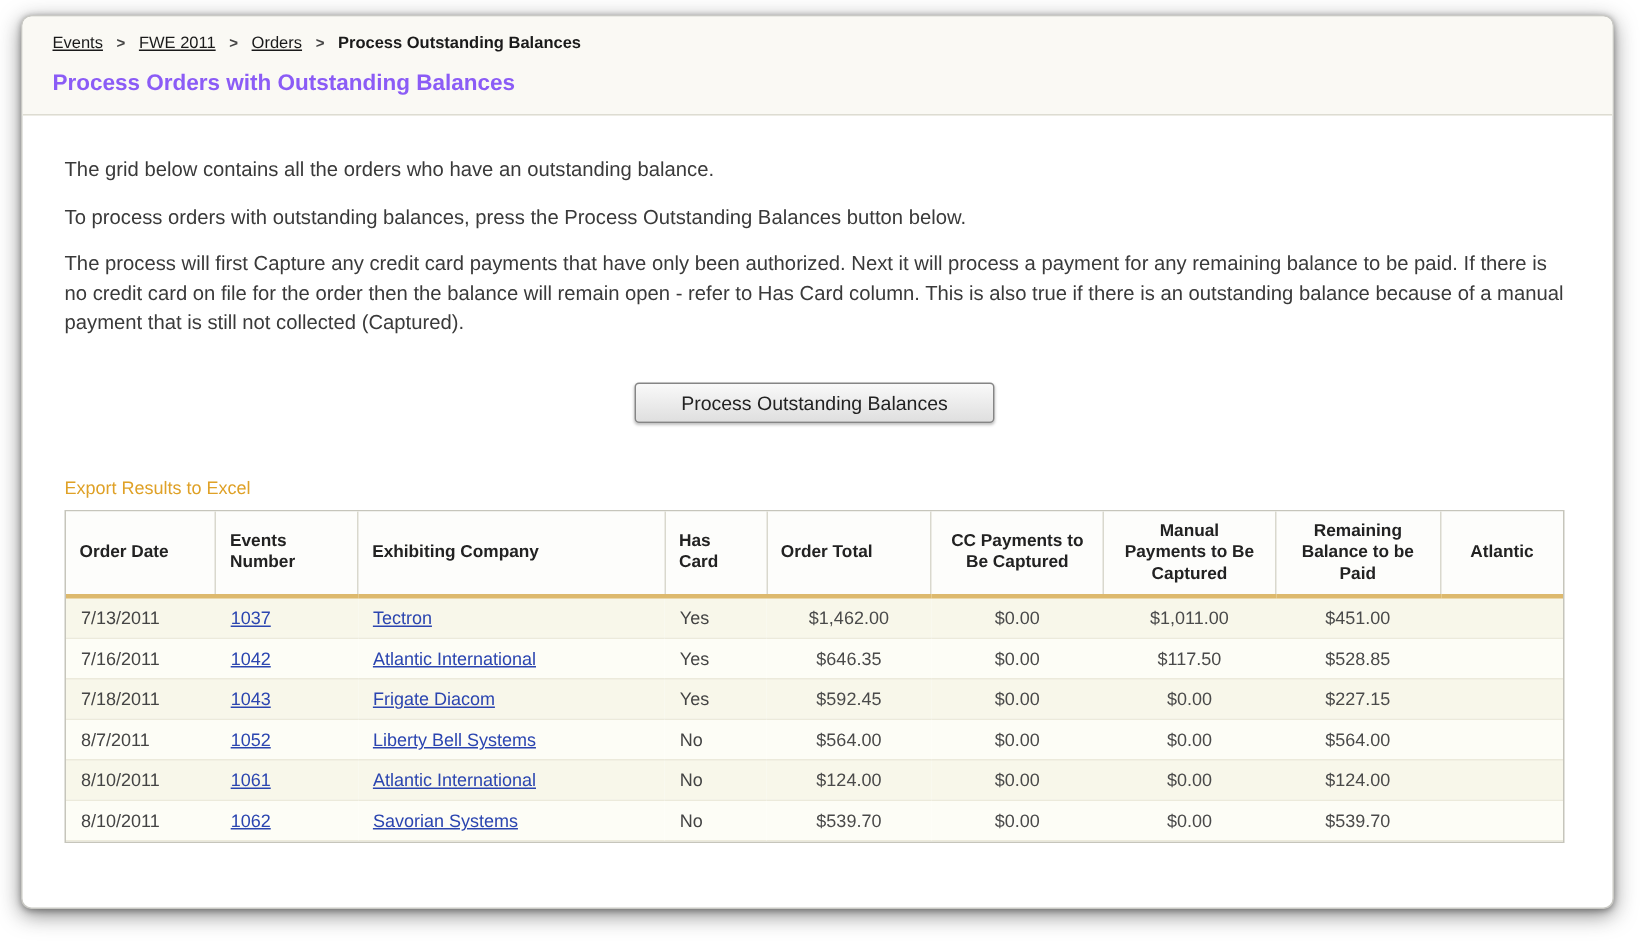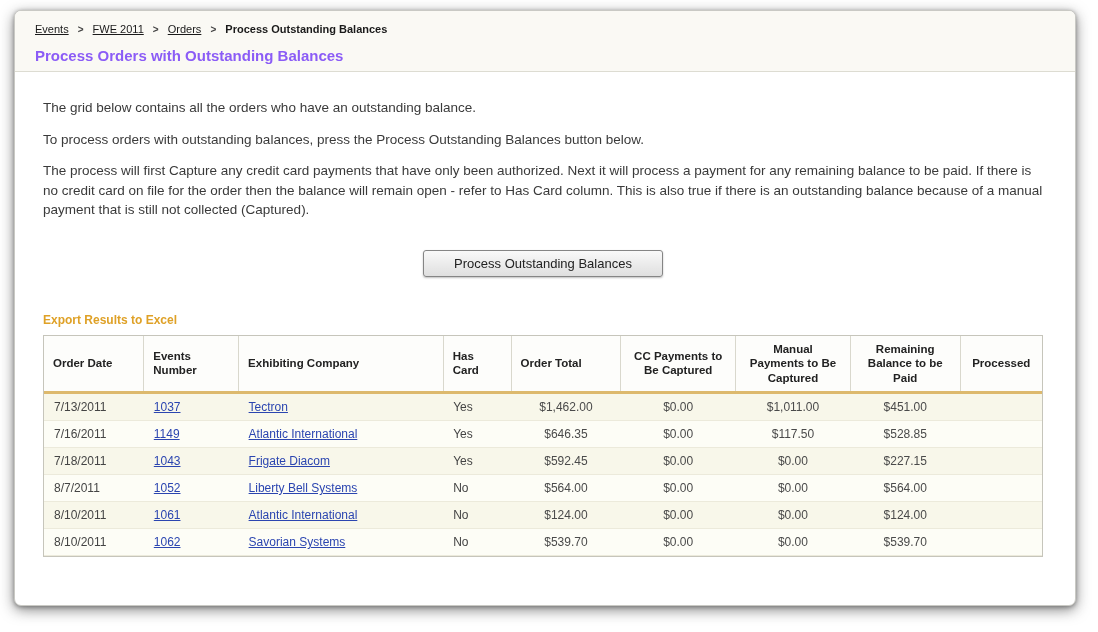--- a/index.html
+++ b/index.html
@@ -23,21 +23,21 @@
     height: 596px;
     background: #ffffff;
     border: 1px solid #c9c9c4;
     border-radius: 7px;
     box-shadow: 0 4px 14px rgba(40,40,40,.55), 0 1px 4px rgba(0,0,0,.35);
     overflow: hidden;
   }
   
   .card-header {
     background: #faf9f4;
-    padding: 12px 20px 5px 20px;
+    padding: 12px 20px 10px 20px;
     border-bottom: 1px solid #dddcd2;
   }
   .breadcrumb { font-size: 11px; color: #1a1a1a; }
   .breadcrumb a {
     color: #1a1a1a;
     text-decoration: underline;
     cursor: pointer;
   }
   .breadcrumb .sep { margin: 0 6px; color: #444; font-weight: 700; font-size: 10px; }
   .breadcrumb .crumb-current { font-weight: 700; color: #1a1a1a; }
@@ -64,21 +64,21 @@
     background: linear-gradient(#f9f9f9, #dfdfdf);
     border: 1px solid #858585;
     border-radius: 3px;
     box-shadow: 0 1px 2px rgba(0,0,0,.25);
     cursor: pointer;
   }
   .export-link {
     display: inline-block;
     margin: 22px 0 6px 8px;
     font-size: 12px;
-    font-weight: 700;
+    font-weight: 400;
     color: var(--export_gold);
     text-decoration: none;
     cursor: pointer;
   }
   
   .table-wrap {
     margin: 2px 8px 0 8px;
     border: 1px solid #c6c5bb;
     background: #fff;
   }
@@ -163,38 +163,38 @@
         <thead>
           <tr>
             <th>Order Date</th>
             <th>Events Number</th>
             <th>Exhibiting Company</th>
             <th>Has Card</th>
             <th>Order Total</th>
             <th class="center">CC Payments to Be Captured</th>
             <th class="center">Manual Payments to Be Captured</th>
             <th class="center">Remaining Balance to be Paid</th>
-            <th class="center">Processed</th>
+            <th class="center">Atlantic</th>
           </tr>
         </thead>
         <tbody id="orders-tbody">
             <tr class="order-row">
     <td>7/13/2011</td>
     <td><a href="#" class="tbl-link">1037</a></td>
     <td><a href="#" class="tbl-link">Tectron</a></td>
     <td>Yes</td>
     <td class="num">$1,462.00</td>
     <td class="num">$0.00</td>
     <td class="num">$1,011.00</td>
     <td class="num">$451.00</td>
     <td></td>
   </tr>
             <tr class="order-row">
     <td>7/16/2011</td>
-    <td><a href="#" class="tbl-link">1149</a></td>
+    <td><a href="#" class="tbl-link">1042</a></td>
     <td><a href="#" class="tbl-link">Atlantic International</a></td>
     <td>Yes</td>
     <td class="num">$646.35</td>
     <td class="num">$0.00</td>
     <td class="num">$117.50</td>
     <td class="num">$528.85</td>
     <td></td>
   </tr>
             <tr class="order-row">
     <td>7/18/2011</td>

